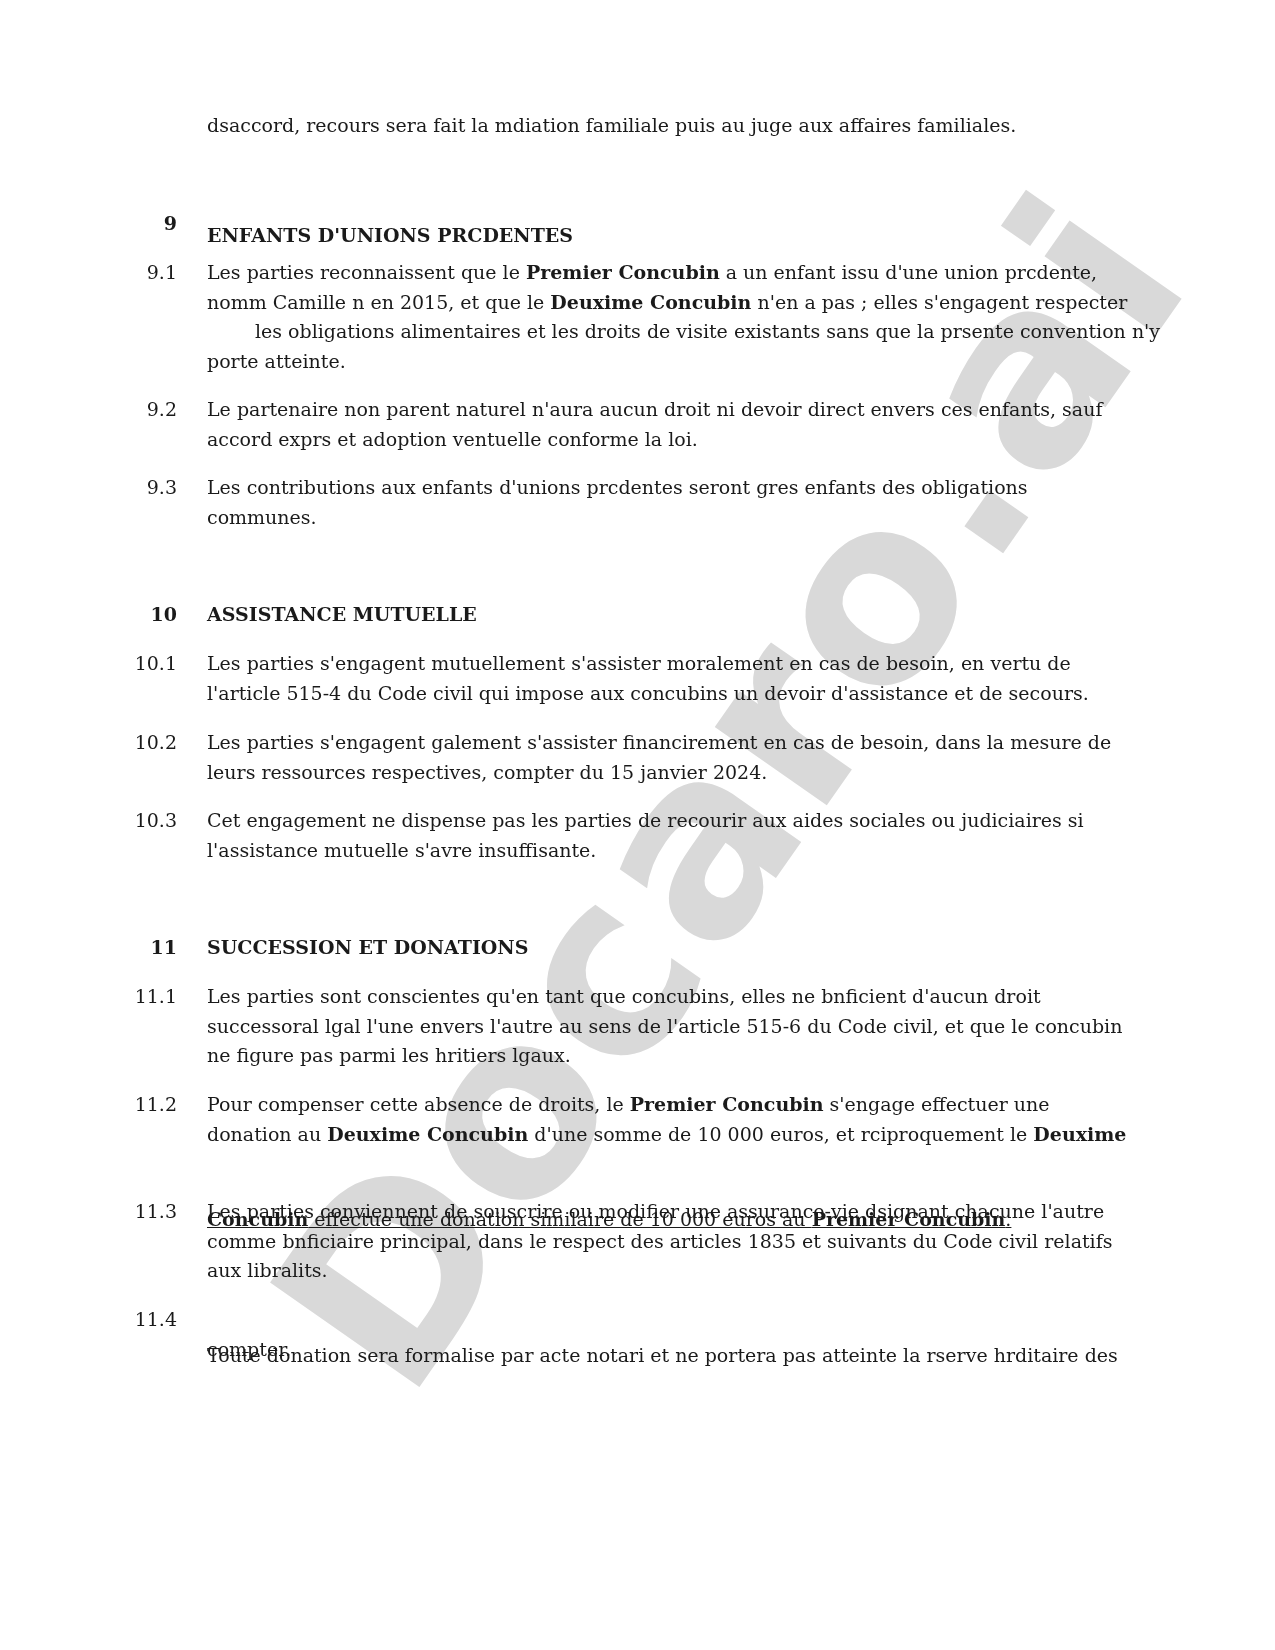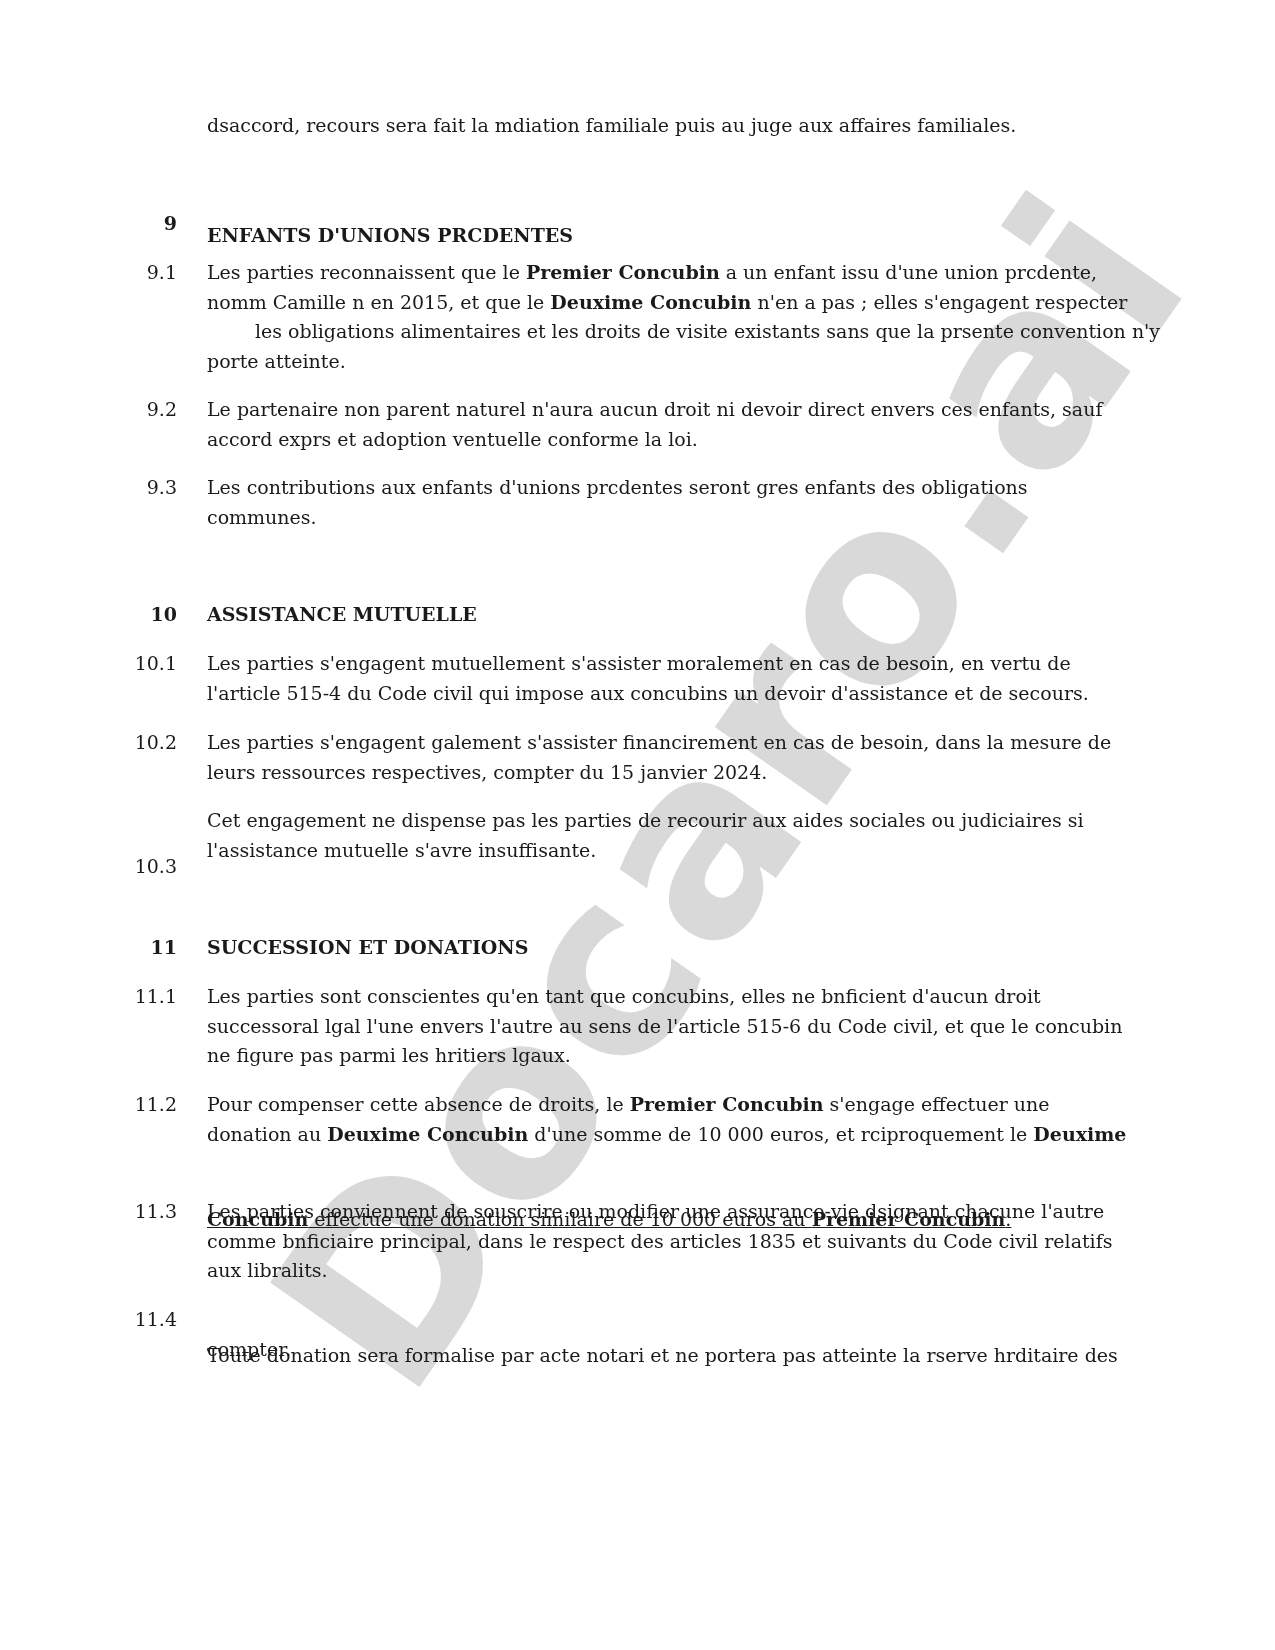--- a/index.html
+++ b/index.html
@@ -41,21 +41,21 @@
       <div class="line" style="top: 472px;">Les contributions aux enfants d'unions prcdentes seront gres enfants des obligations</div>
       <div class="line" style="top: 501.5px;">communes.</div>
       <div class="num heading" style="left: 117px; top: 599px;">10</div>
       <div class="line heading" style="top: 599px;">ASSISTANCE MUTUELLE</div>
       <div class="num" style="left: 117px; top: 648px;">10.1</div>
       <div class="line" style="top: 648px;">Les parties s'engagent mutuellement  s'assister moralement en cas de besoin, en vertu de</div>
       <div class="line" style="top: 677.5px;">l'article 515-4 du Code civil qui impose aux concubins un devoir d'assistance et de secours.</div>
       <div class="num" style="left: 117px; top: 727px;">10.2</div>
       <div class="line" style="top: 727px;">Les parties s'engagent galement  s'assister financirement en cas de besoin, dans la mesure de</div>
       <div class="line" style="top: 756.5px;">leurs ressources respectives,  compter du 15 janvier 2024.</div>
-      <div class="num" style="left: 117px; top: 851px;">10.3</div>
+      <div class="num" style="left: 117px; top: 805px;">10.3</div>
       <div class="line" style="top: 805px;">Cet engagement ne dispense pas les parties de recourir aux aides sociales ou judiciaires si</div>
       <div class="line" style="top: 834.5px;">l'assistance mutuelle s'avre insuffisante.</div>
       <div class="num heading" style="left: 117px; top: 932px;">11</div>
       <div class="line heading" style="top: 932px; text-align: center;">SUCCESSION ET DONATIONS</div>
       <div class="num" style="left: 117px; top: 981px;">11.1</div>
       <div class="line" style="top: 981px;">Les parties sont conscientes qu'en tant que concubins, elles ne bnficient d'aucun droit</div>
       <div class="line" style="top: 1010.5px;">successoral lgal l'une envers l'autre au sens de l'article 515-6 du Code civil, et que le concubin</div>
       <div class="line" style="top: 1040px;">ne figure pas parmi les hritiers lgaux.</div>
       <div class="num" style="left: 117px; top: 1089px;">11.2</div>
       <div class="line" style="top: 1089px;">Pour compenser cette absence de droits, le <b>Premier Concubin</b> s'engage  effectuer une</div>

